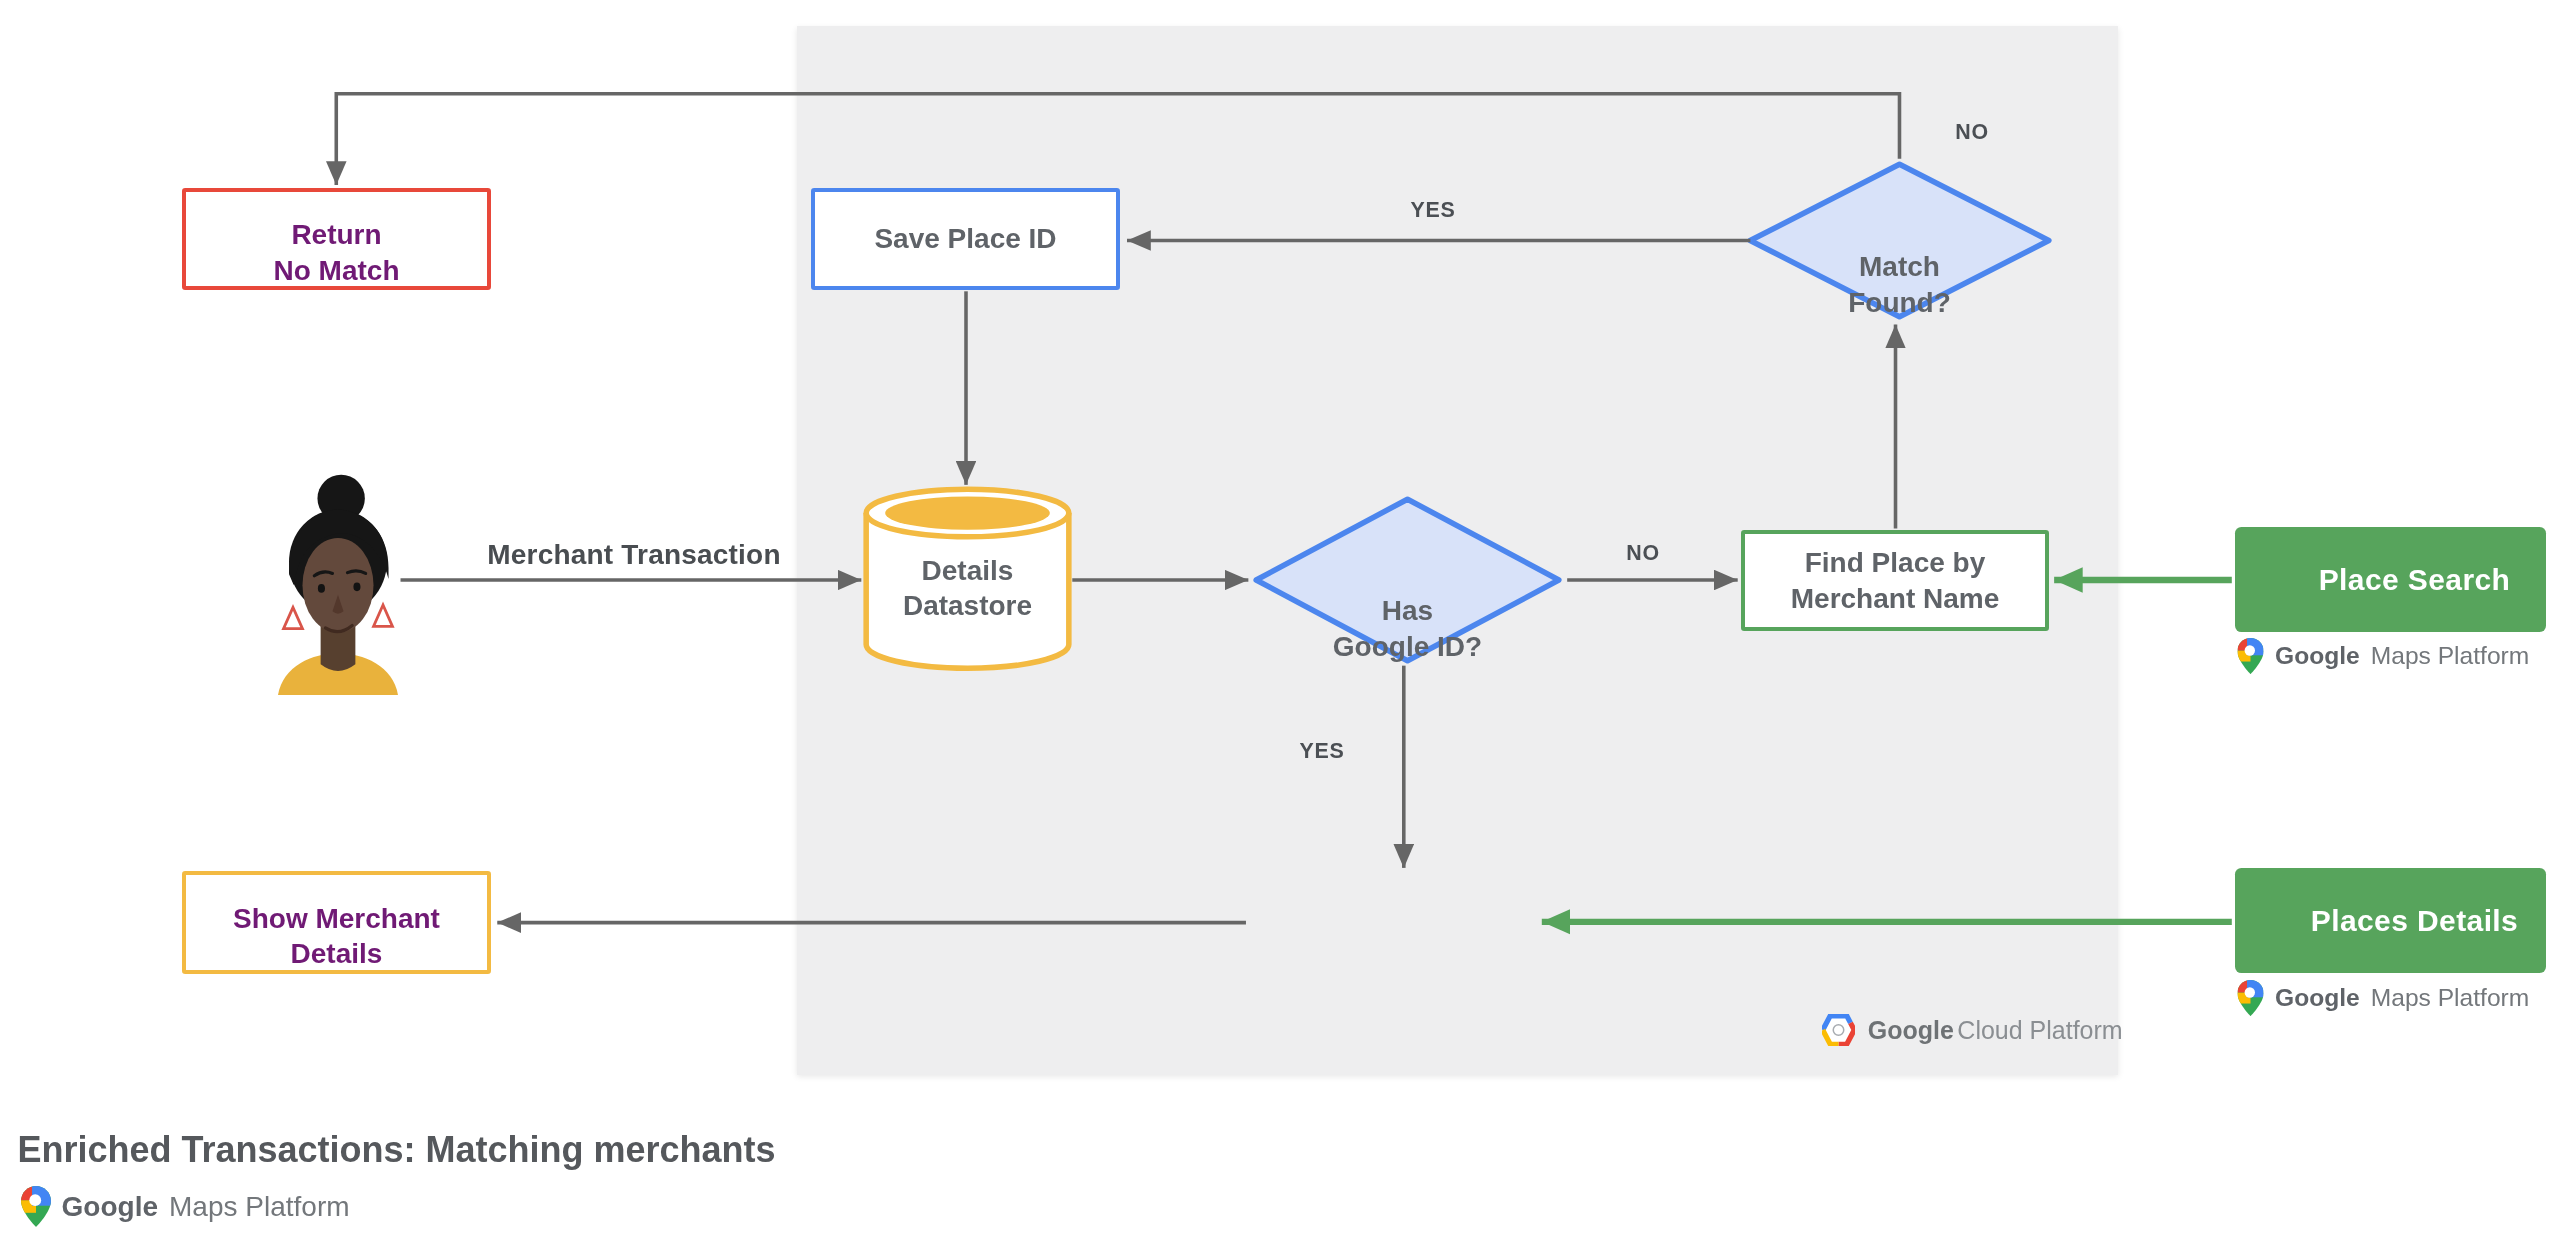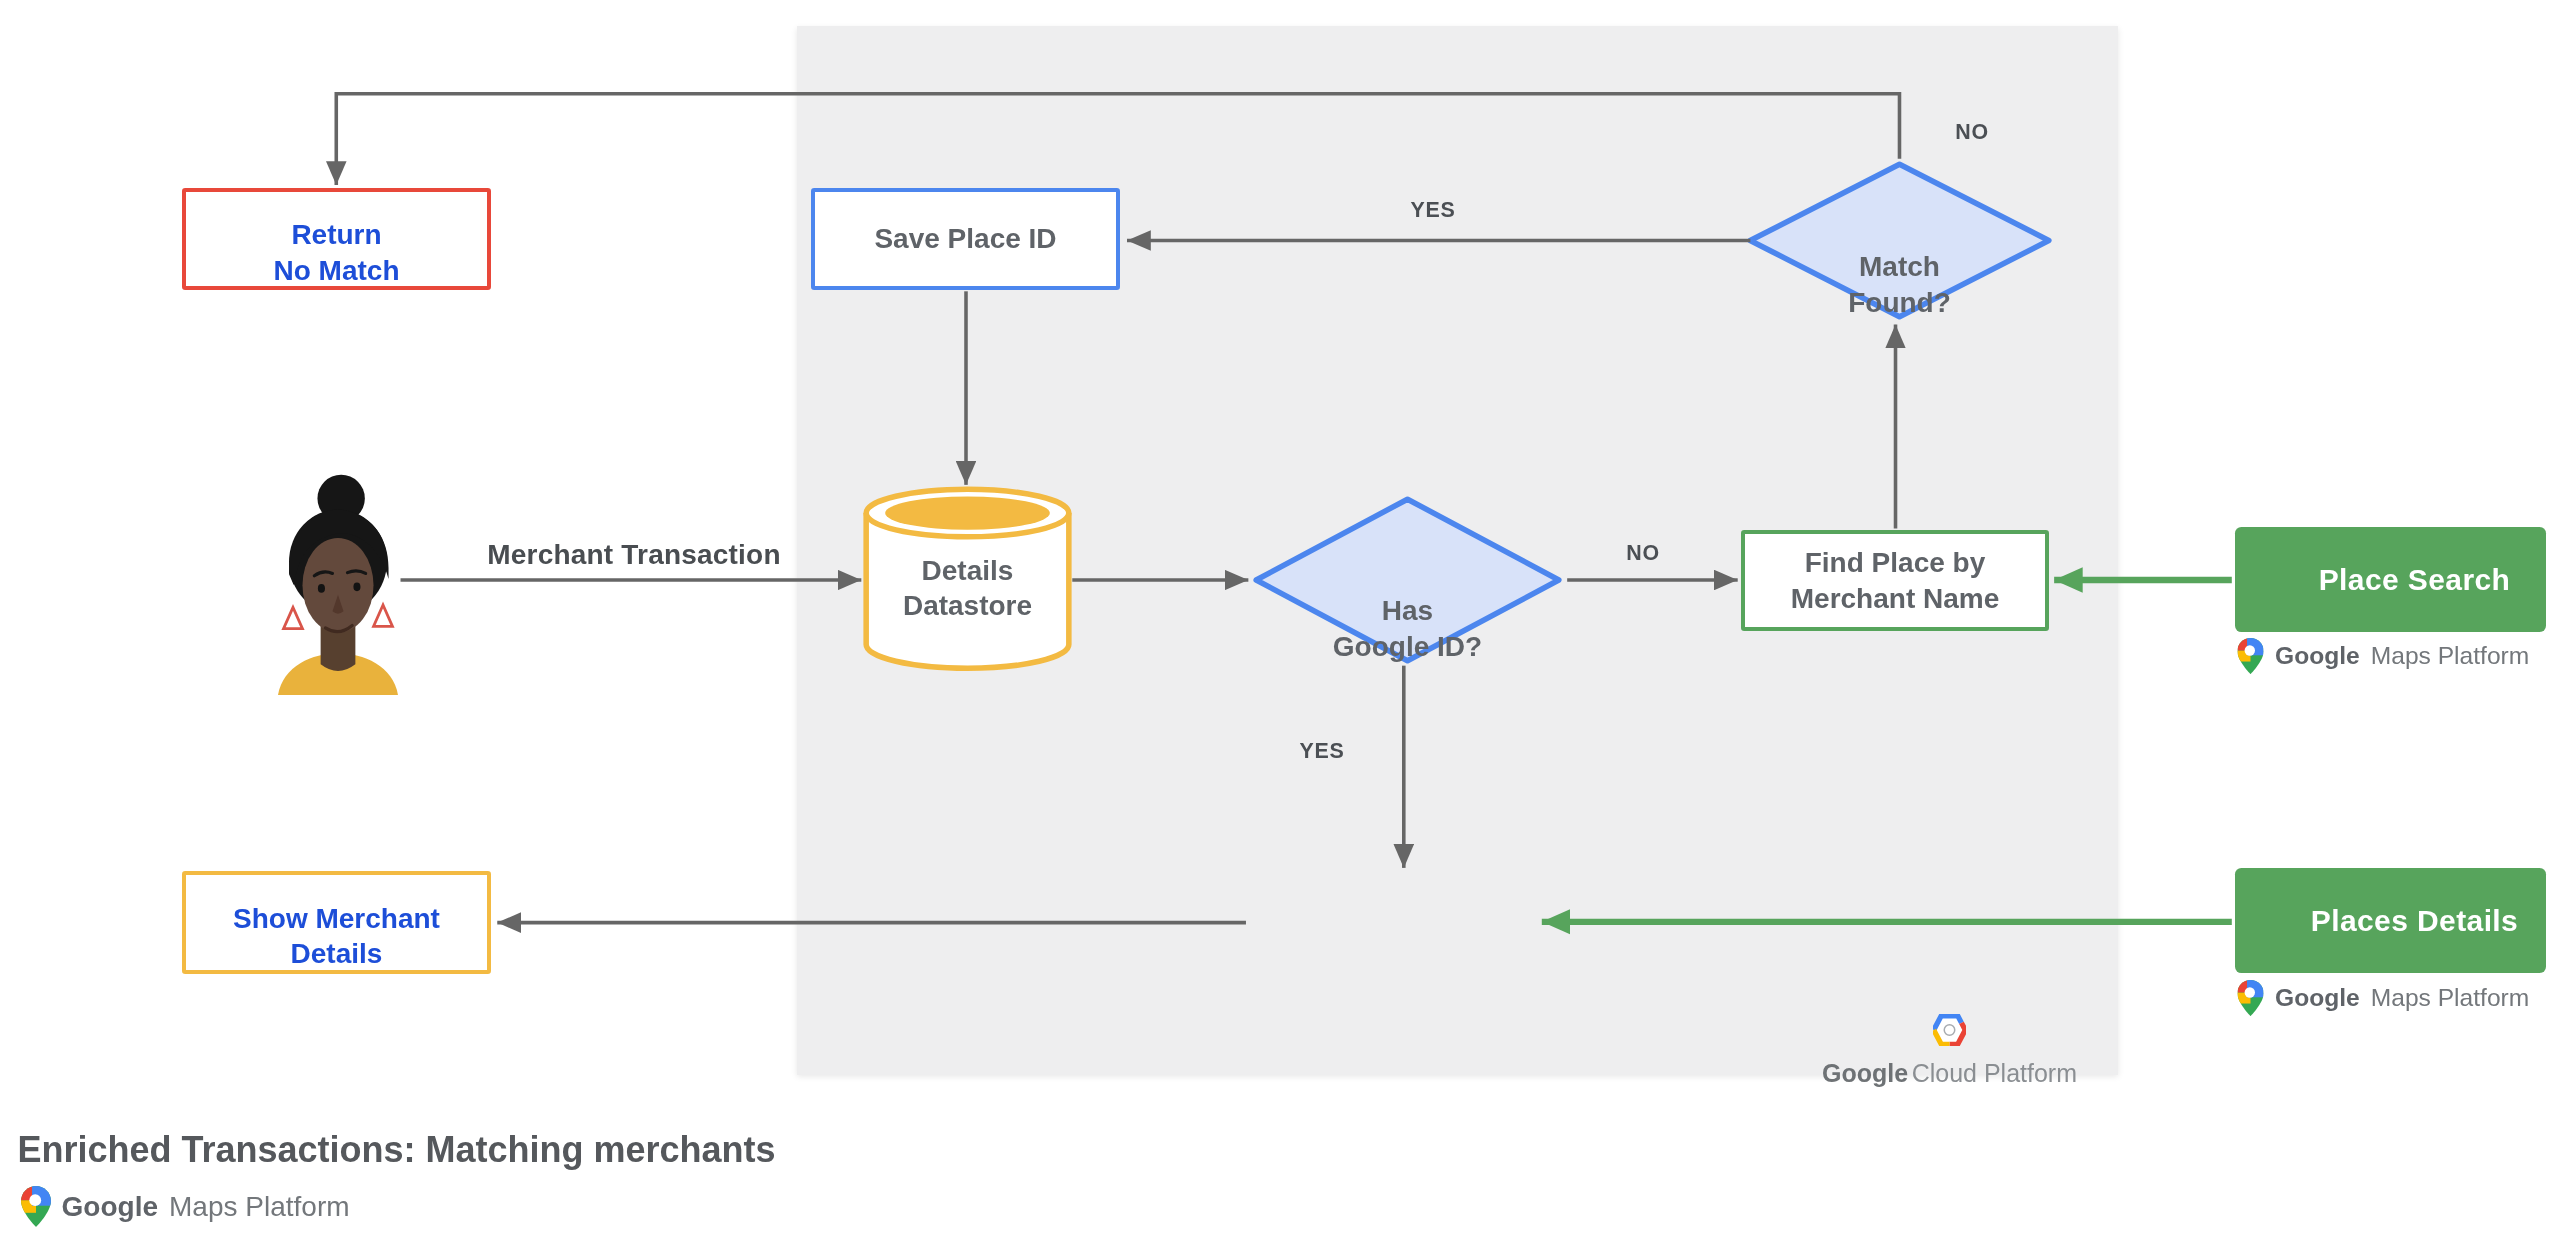--- a/index.html
+++ b/index.html
@@ -9,37 +9,37 @@
          background:#EEEEEF;box-shadow:0 1.6px 6.3px rgba(0,0,0,0.10);}
   .edges{position:absolute;left:0;top:0;width:2576px;height:1252px;pointer-events:none;}
   .node{position:absolute;background:#fff;display:flex;align-items:center;justify-content:center;
         text-align:center;box-sizing:border-box;border-radius:3.2px;}
   .node.red{border:4.8px solid #E8483A;}
   .node.blue{border:4.8px solid #4C86EE;}
   .node.yellow{border:4.8px solid #F3BA42;}
   .node.green{border:4.8px solid #57A45C;}
   .node.green-fill{background:#57A45C;border:none;border-radius:6.3px;}
   .nl{white-space:pre-line;font-weight:bold;font-size:28px;line-height:1.26;color:#5F6368;}
-  .nl.dark{color:#1d4ed8;margin-top:27px;}
+  .nl.dark{color:#701a75;margin-top:27px;}
   .nl.white{color:#FFFFFF;font-size:30px;letter-spacing:0.4px;margin-left:48px;}
   .diamond{position:absolute;}
   .diamond .dlabel{position:absolute;left:0;top:0;width:100%;height:100%;
         display:flex;align-items:flex-end;justify-content:center;text-align:center;}
   .cyl{position:absolute;}
   .cyl .clabel{position:absolute;left:0;top:70px;width:100%;text-align:center;}
   .edge-label{position:absolute;transform:translate(-50%,-50%);font-weight:bold;
         font-size:21.4px;color:#4B4F54;letter-spacing:0.8px;}
   .flow-label{position:absolute;transform:translate(-50%,-50%);font-weight:bold;
         font-size:28px;color:#494D51;letter-spacing:0.2px;}
   .logo{position:absolute;display:flex;align-items:center;gap:11px;}
   .logo .g1{font-weight:bold;color:#5F6368;}
   .logo .g2{color:#73777B;}
   .logo.small .g1,.logo.small .g2{font-size:24.6px;}
   .logo.big .g1,.logo.big .g2{font-size:28px;}
-  .gcp-logo{position:absolute;display:flex;align-items:center;gap:12.7px;flex-direction:column;}
+  .gcp-logo{position:absolute;display:flex;align-items:center;gap:12.7px;}
   .gcp-logo .g1{font-weight:bold;color:#6E7275;font-size:25px;}
   .gcp-logo .g2{color:#8A8E92;font-size:25px;}
   .title{position:absolute;left:17.4px;top:1129px;font-size:36px;font-weight:bold;color:#55585C;}
   .avatar{position:absolute;left:274px;top:470px;width:128px;height:225px;}
 </style>
 </head>
 <body>
 
 <div class="stage">
 

